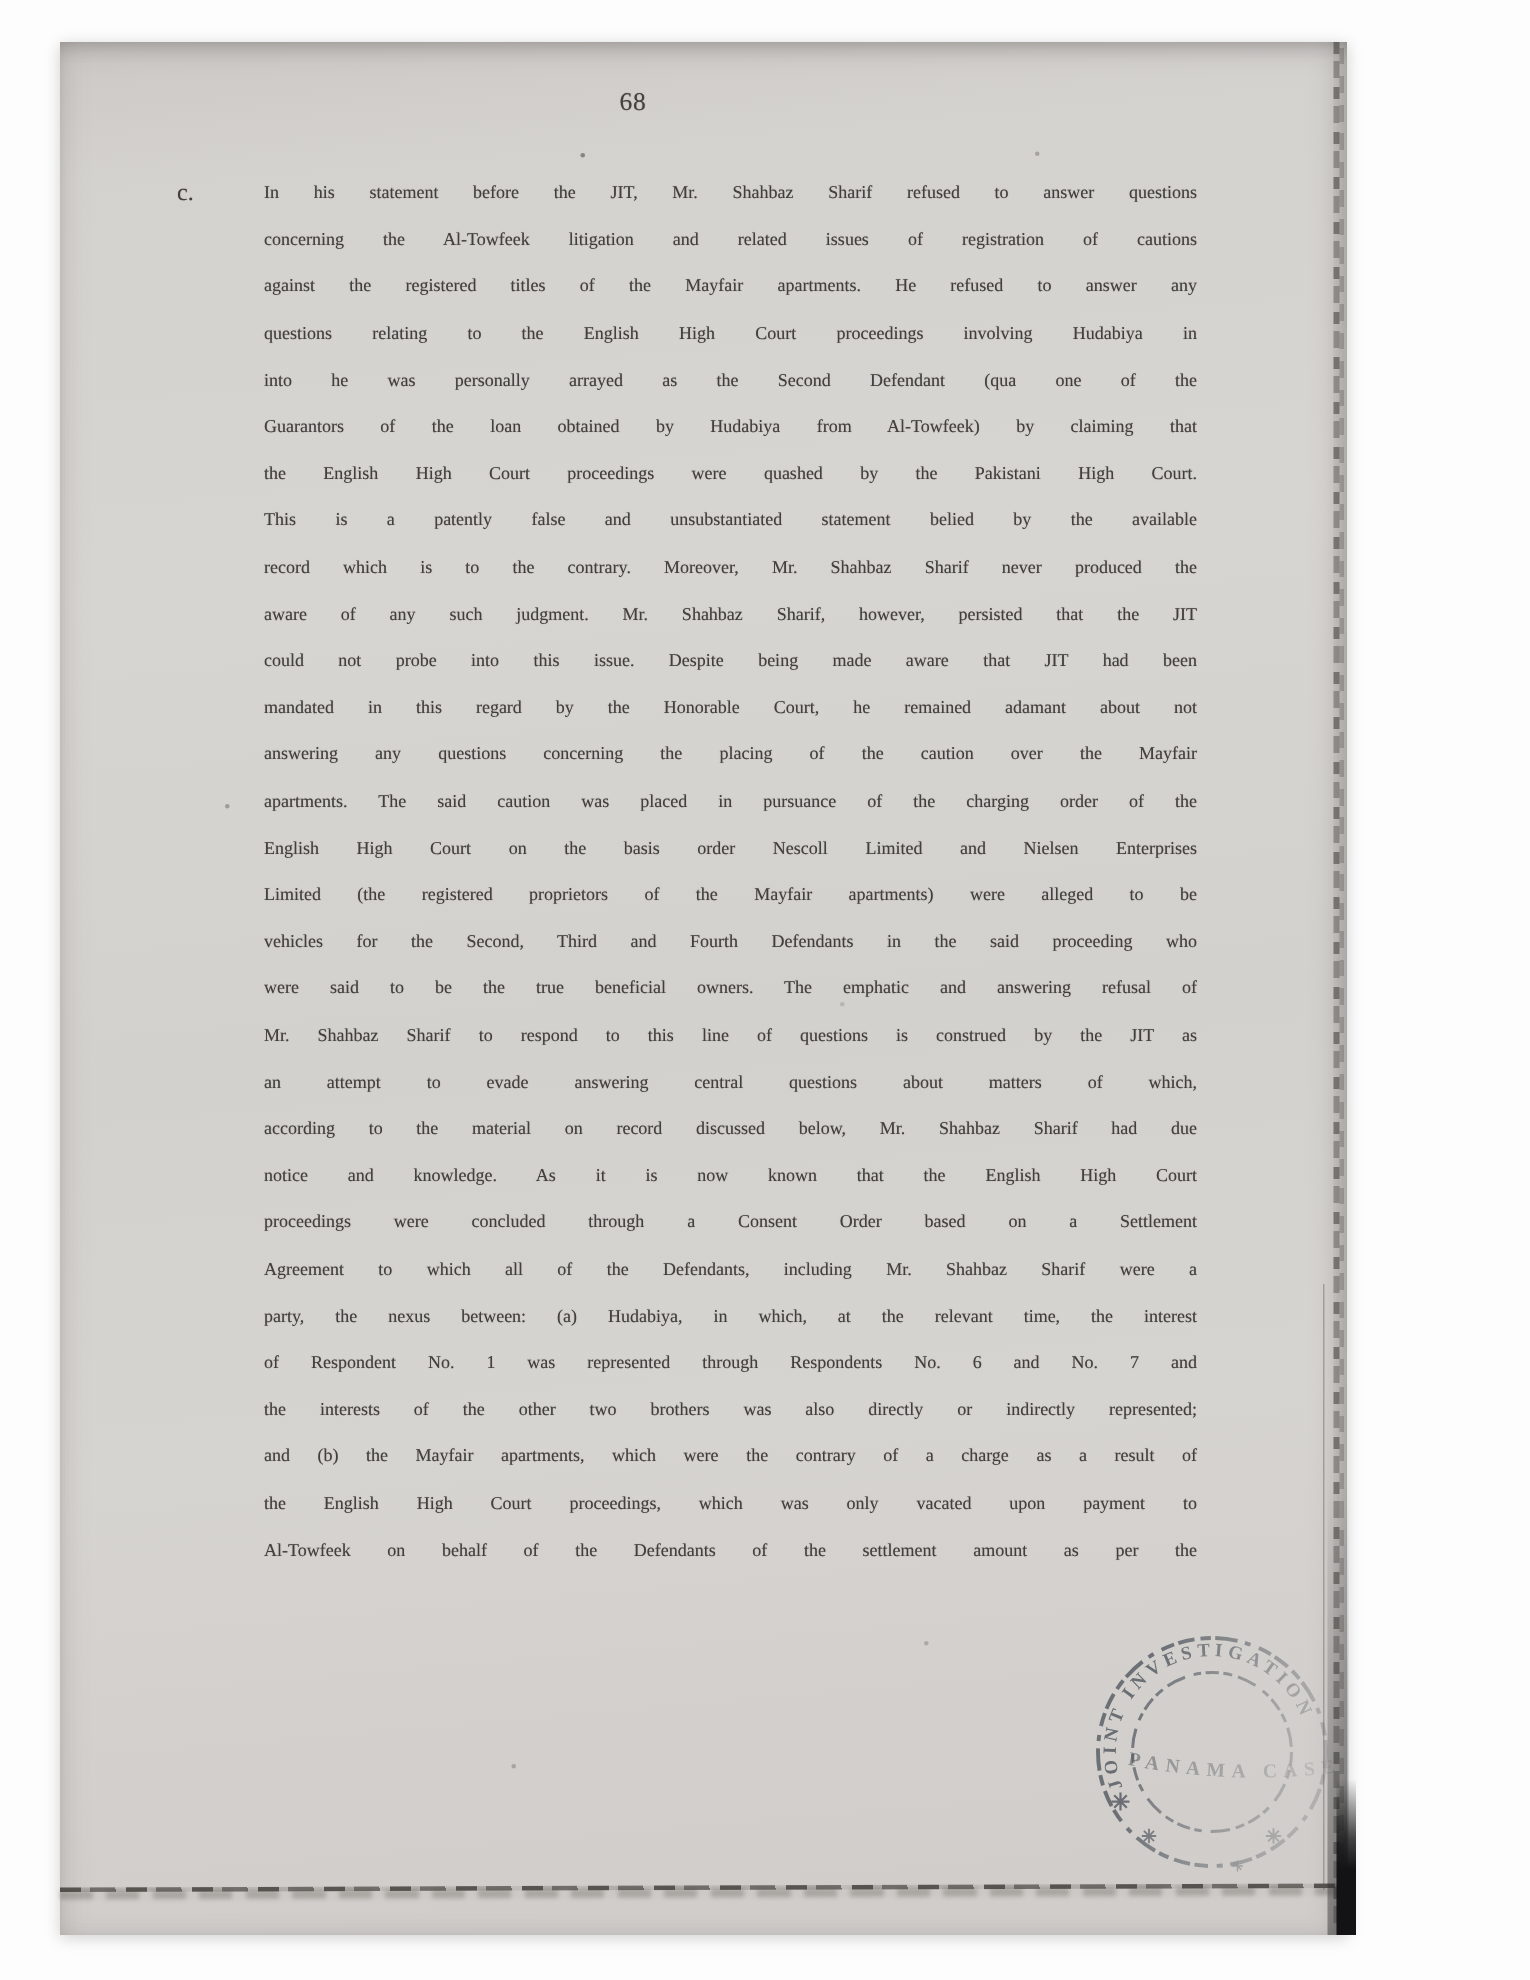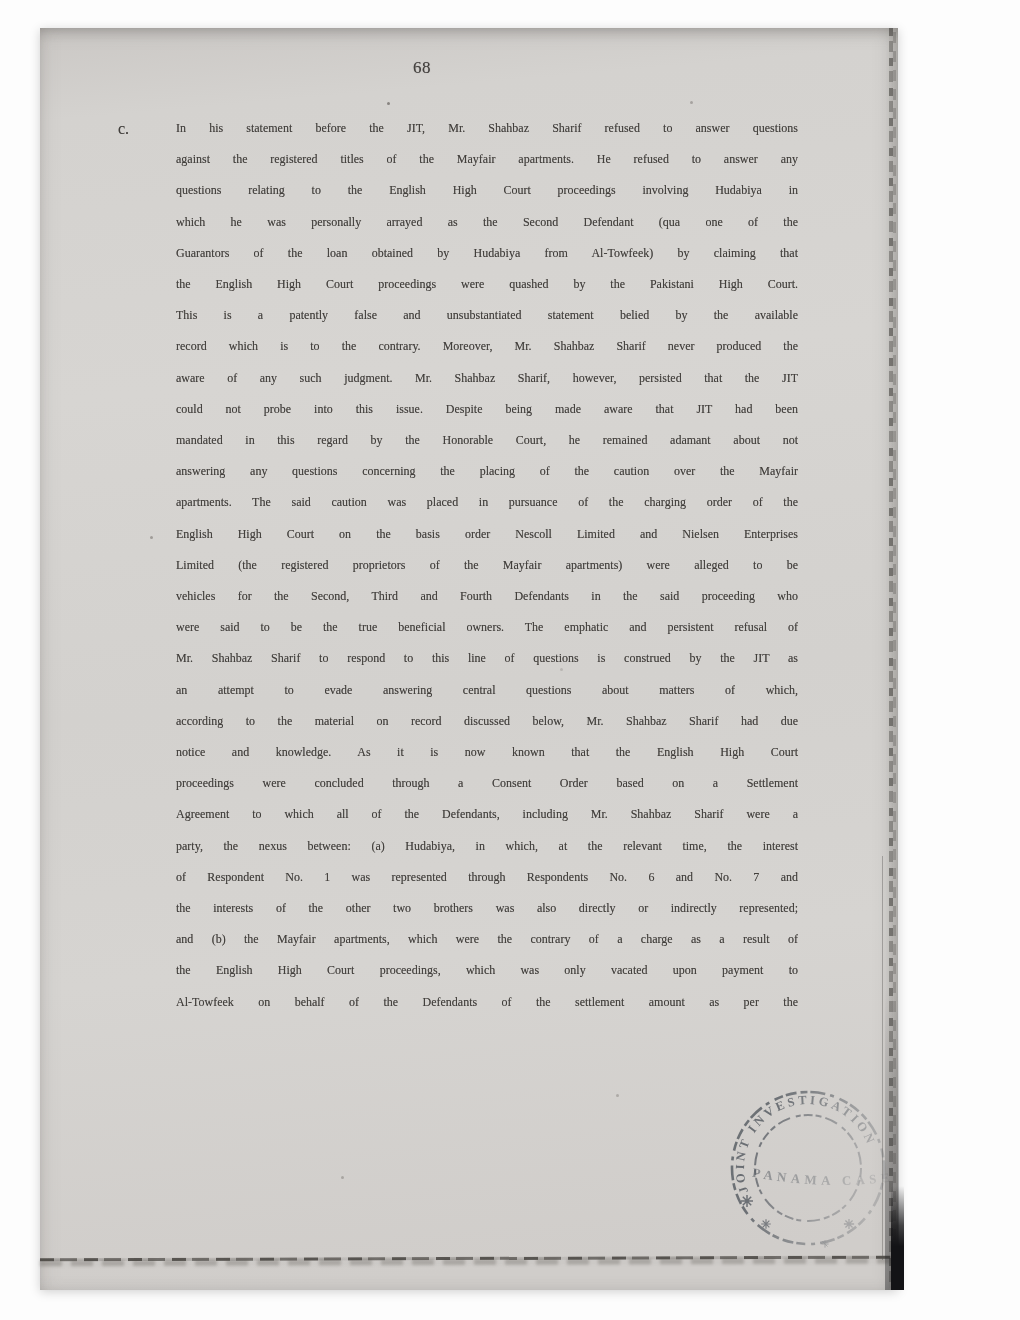--- a/index.html
+++ b/index.html
@@ -127,26 +127,27 @@
   <div class="page">
 
     <div class="page-number">68</div>
 
     <div class="para-label">c.</div>
 
     <div class="para-text">
 
         <div class="line">In his statement before the JIT, Mr. Shahbaz Sharif refused to answer questions</div>
 
+        <div class="line">concerning the Al-Towfeek litigation and related issues of registration of cautions</div>
 
         <div class="line">against the registered titles of the Mayfair apartments. He refused to answer any</div>
 
         <div class="line">questions relating to the English High Court proceedings involving Hudabiya in</div>
 
-        <div class="line">which he was personally arrayed as the Second Defendant (qua one of the</div>
+        <div class="line">into he was personally arrayed as the Second Defendant (qua one of the</div>
 
         <div class="line">Guarantors of the loan obtained by Hudabiya from Al-Towfeek) by claiming that</div>
 
         <div class="line">the English High Court proceedings were quashed by the Pakistani High Court.</div>
 
         <div class="line">This is a patently false and unsubstantiated statement belied by the available</div>
 
         <div class="line">record which is to the contrary. Moreover, Mr. Shahbaz Sharif never produced the</div>
 
 
@@ -159,21 +160,21 @@
         <div class="line">answering any questions concerning the placing of the caution over the Mayfair</div>
 
         <div class="line">apartments. The said caution was placed in pursuance of the charging order of the</div>
 
         <div class="line">English High Court on the basis order Nescoll Limited and Nielsen Enterprises</div>
 
         <div class="line">Limited (the registered proprietors of the Mayfair apartments) were alleged to be</div>
 
         <div class="line">vehicles for the Second, Third and Fourth Defendants in the said proceeding who</div>
 
-        <div class="line">were said to be the true beneficial owners. The emphatic and persistent refusal of</div>
+        <div class="line">were said to be the true beneficial owners. The emphatic and answering refusal of</div>
 
         <div class="line">Mr. Shahbaz Sharif to respond to this line of questions is construed by the JIT as</div>
 
         <div class="line">an attempt to evade answering central questions about matters of which,</div>
 
         <div class="line">according to the material on record discussed below, Mr. Shahbaz Sharif had due</div>
 
         <div class="line">notice and knowledge. As it is now known that the English High Court</div>
 
         <div class="line">proceedings were concluded through a Consent Order based on a Settlement</div>

